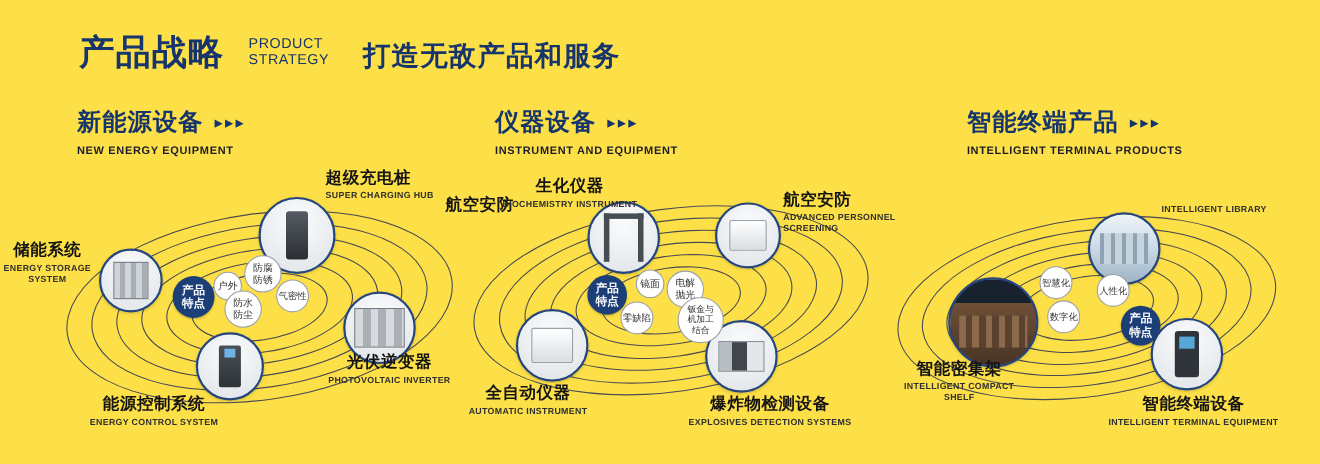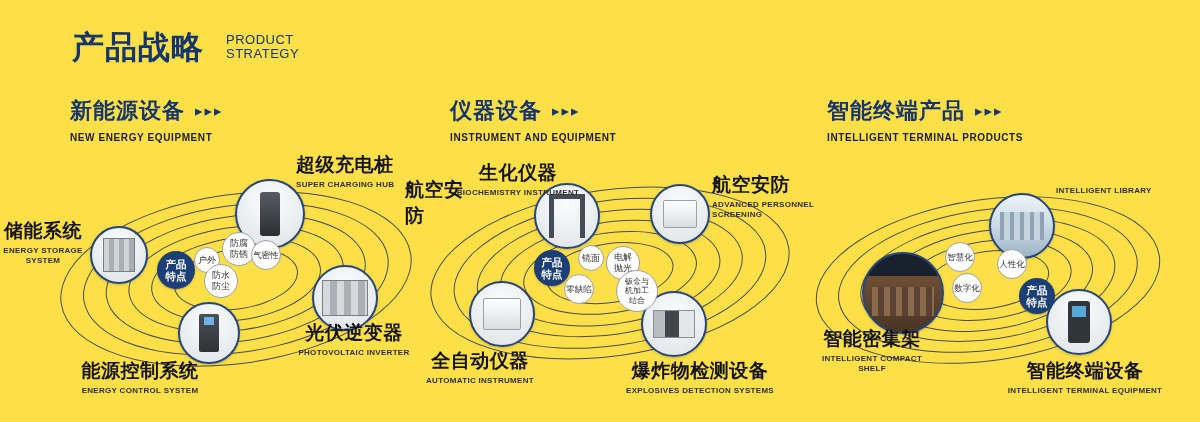--- a/index.html
+++ b/index.html
@@ -43,21 +43,21 @@
   .tower-screen{width:55%;height:22%;background:#6db3e8;}
   .eq-kiosk{width:36%;height:68%;background:#30353b;border-radius:3px;
             display:flex;justify-content:center;padding-top:8%;box-sizing:border-box;}
   .kiosk-screen{width:62%;height:30%;background:#57a8d8;}
   .photo-library{background:linear-gradient(180deg,#eef3f7 0%,#cfdde8 45%,#9db4c5 100%);}
   .lib-shelves{width:72%;height:44%;background:repeating-linear-gradient(90deg,#8fa3b4 0 4px,#c6d4de 4px 10px);}
   .photo-shelf{background:linear-gradient(180deg,#18222e 0%,#18222e 28%,#6e4f36 28%,#4a3424 100%);}
   .shelf-rows{width:80%;height:38%;margin-top:22%;background:repeating-linear-gradient(90deg,#8a6a4b 0 6px,#5a4130 6px 12px);}
   
   .plabel{position:absolute;text-align:center;}
-  .plabel .zh{font-size:19px;font-weight:bold;color:#141414;letter-spacing:.5px;}
+  .plabel .zh{font-size:15px;font-weight:bold;color:#141414;letter-spacing:.5px;}
   .plabel .en{font-size:8px;font-weight:bold;color:#2e2e2e;letter-spacing:.3px;margin-top:2px;line-height:1.25;}
   
   .badge{position:absolute;background:#1d3f77;color:#fff;border-radius:50%;
          display:flex;align-items:center;justify-content:center;text-align:center;
          font-weight:bold;font-size:10.5px;line-height:1.15;box-shadow:0 1px 2px rgba(0,0,0,.25);}
   .badge span{display:block;width:23px;}
   .bubble{position:absolute;background:#ffffff;border:1px solid #9aa0a8;border-radius:50%;
           display:flex;align-items:center;justify-content:center;text-align:center;
           color:#333;line-height:1.2;}
   .b-sm{width:24px;height:24px;font-size:9px;}
@@ -70,38 +70,39 @@
 </head>
 <body>
 
 <div class="canvas">
 
   <div class="hdr-zh">产品战略</div>
   <div class="hdr-en">
     <div>PRODUCT</div>
     <div>STRATEGY</div>
   </div>
+  <div class="hdr-sub">打造无敌产品和服务</div>
 
   <div class="sec" style="left:70px;top:96px;">
     <div class="sec-top">
       <span class="sec-zh">新能源设备</span>
       <span class="sec-arrows">▸▸▸</span>
     </div>
     <div class="sec-en">NEW ENERGY EQUIPMENT</div>
   </div>
 
   <div class="sec" style="left:450px;top:96px;">
     <div class="sec-top">
       <span class="sec-zh">仪器设备</span>
       <span class="sec-arrows">▸▸▸</span>
     </div>
     <div class="sec-en">INSTRUMENT AND EQUIPMENT</div>
   </div>
 
-  <div class="sec" style="left:827px;top:96px;">
+  <div class="sec" style="left:879px;top:96px;">
     <div class="sec-top">
       <span class="sec-zh">智能终端产品</span>
       <span class="sec-arrows">▸▸▸</span>
     </div>
     <div class="sec-en">INTELLIGENT TERMINAL PRODUCTS</div>
   </div>
 
   <div class="orbits" style="left:60px;top:195px;width:352px;height:168px;">
     <div class="orbit o1"></div>
     <div class="orbit o2"></div>
@@ -128,21 +129,21 @@
 
   <div class="badge" style="left:157px;top:251px;width:38px;height:38px;">
     <span>产品特点</span>
   </div>
   <div class="bubble b-lg" style="left:222px;top:232px;">
     <span>防腐防锈</span>
   </div>
   <div class="bubble b-sm" style="left:194px;top:247px;">
     <span>户外</span>
   </div>
-  <div class="bubble b-md" style="left:251px;top:240px;">
+  <div class="bubble b-md" style="left:251px;top:254px;">
     <span>气密性</span>
   </div>
   <div class="bubble b-lg" style="left:204px;top:264px;">
     <span>防水防尘</span>
   </div>
 
   <div class="plabel" style="left:296px;top:152px;width:130px;text-align:left;">
     <div class="zh">超级充电桩</div>
     <div class="en">SUPER CHARGING HUB</div>
   </div>

